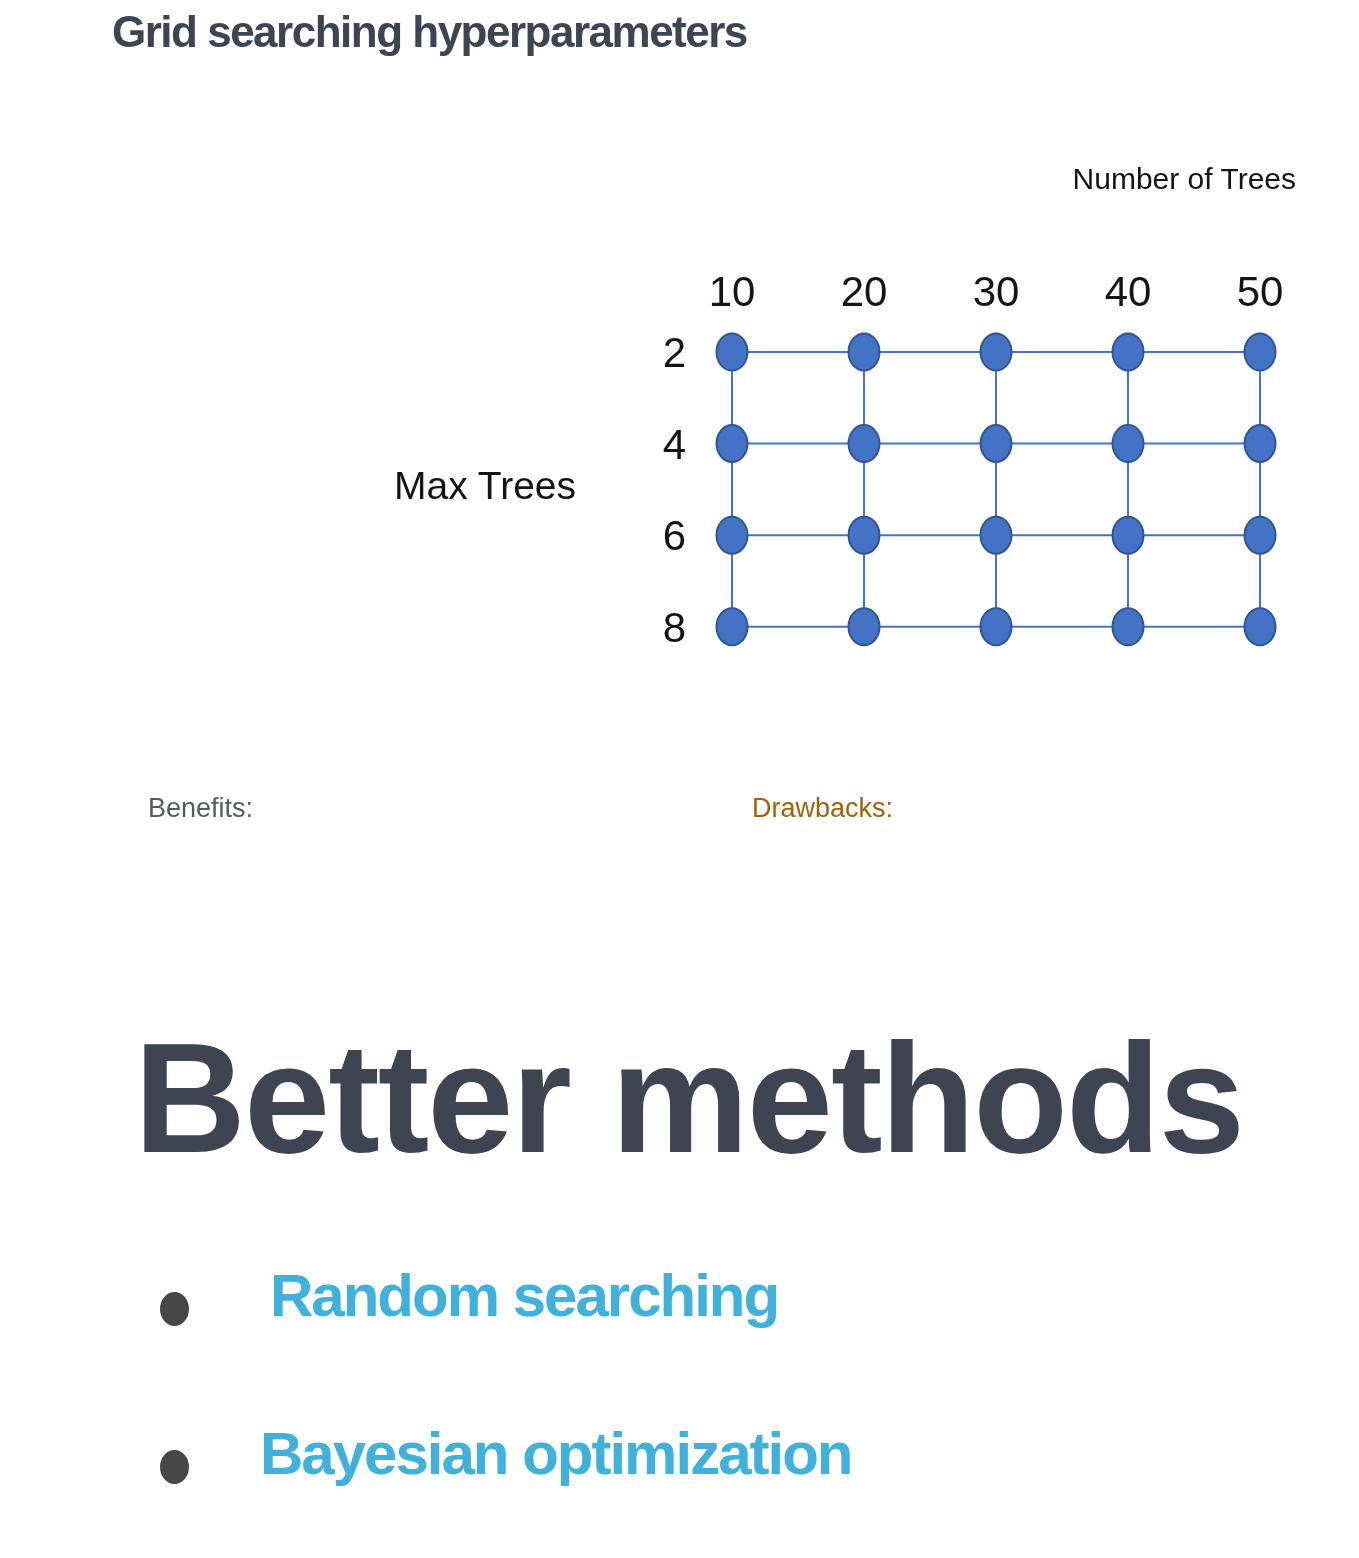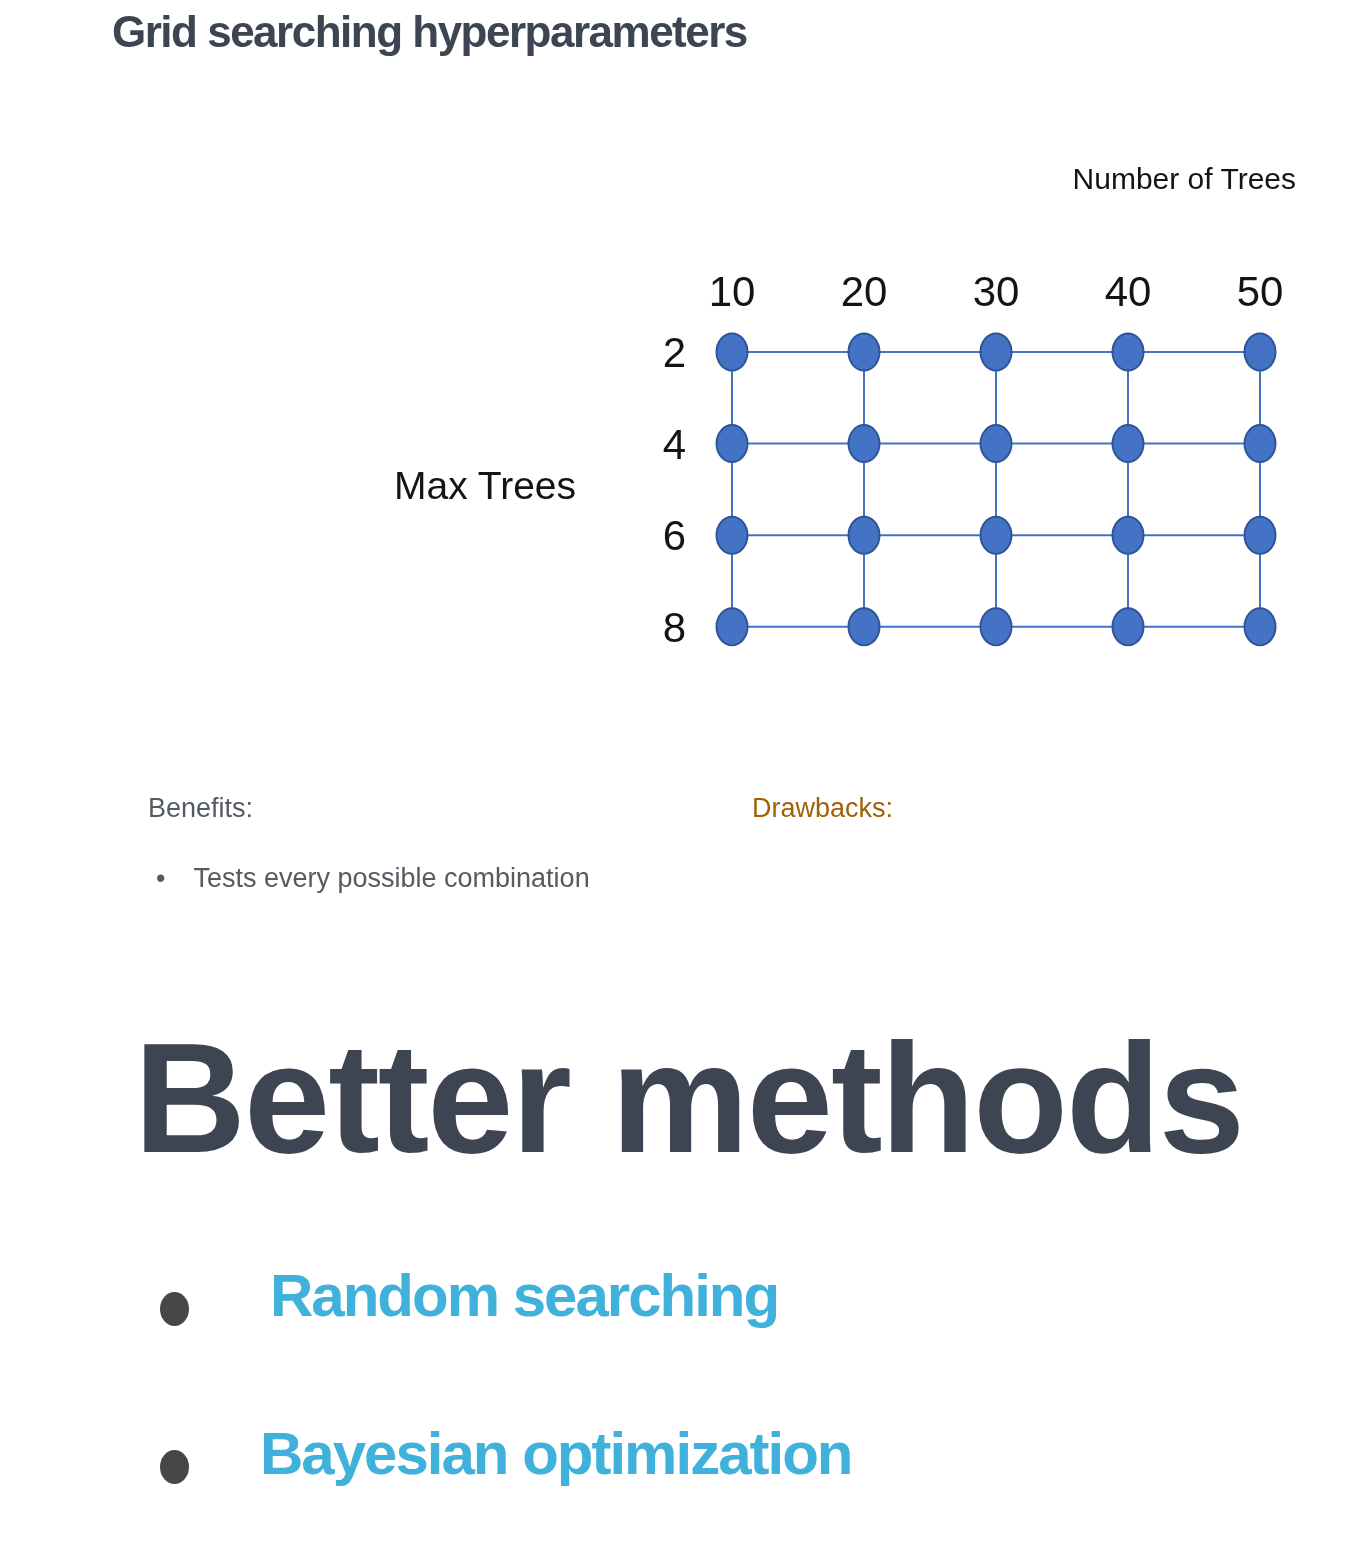--- a/index.html
+++ b/index.html
@@ -108,23 +108,20 @@
         <ellipse cx="376" cy="386.79999999999995" rx="15.5" ry="18.5" fill="#4472c4" stroke="#2f5597" stroke-width="2"></ellipse>
         <ellipse cx="508" cy="386.79999999999995" rx="15.5" ry="18.5" fill="#4472c4" stroke="#2f5597" stroke-width="2"></ellipse>
         <ellipse cx="640" cy="386.79999999999995" rx="15.5" ry="18.5" fill="#4472c4" stroke="#2f5597" stroke-width="2"></ellipse>
       </svg>
   </div>
 
 
   <div class="abs col-label benefits-label" style="color: rgb(85, 91, 99);">Benefits:</div>
   <div class="abs col-label drawbacks-label" style="color: #a16207;">Drawbacks:</div>
 
-  <div class="abs list-item benefits-item" style="color: rgb(85, 91, 99);">
-    <span class="li-bullet">•</span><span>Tests every possible combination</span>
-  </div>
 
 
   <div>
     <div class="abs slide-title" style="color: rgb(61, 68, 82);">Better methods</div>
 
     <div class="abs method-bullet method-bullet-1" style="background: rgb(71, 71, 71);"></div>
     <div class="abs method-text method-text-1" style="color: rgb(64, 177, 218);">Random searching</div>
 
     <div class="abs method-bullet method-bullet-2" style="background: rgb(71, 71, 71);"></div>
     <div class="abs method-text method-text-2" style="color: rgb(64, 177, 218);">Bayesian optimization</div>

